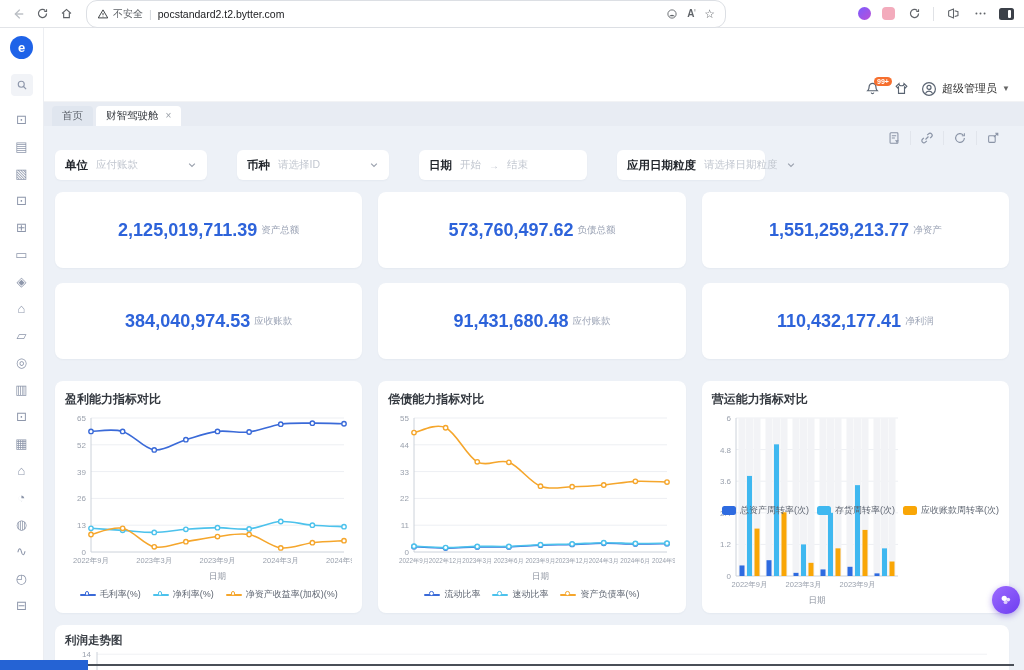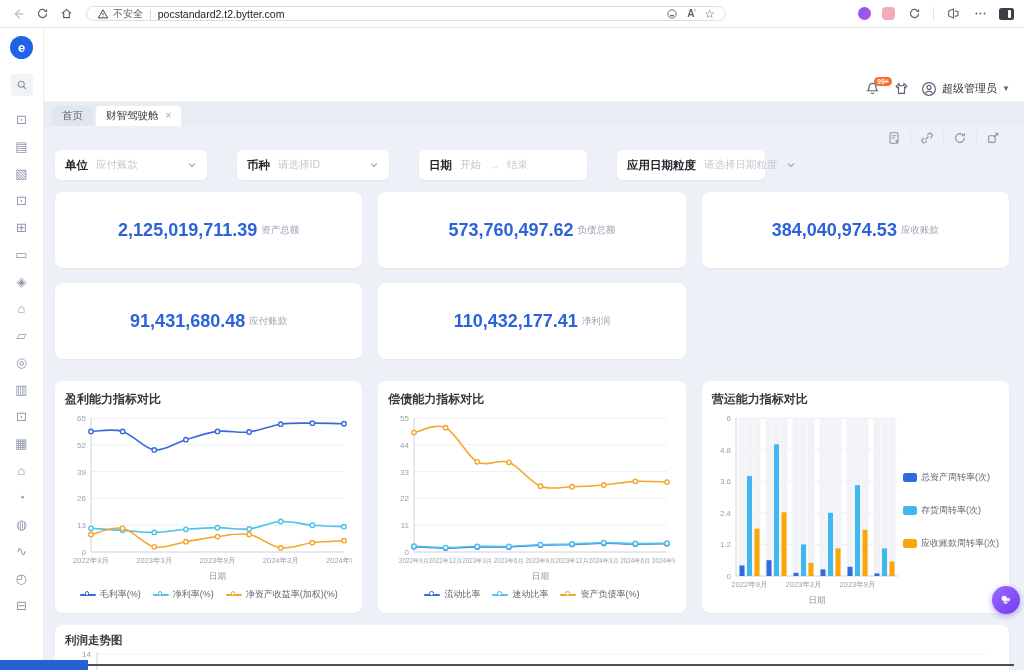--- a/index.html
+++ b/index.html
@@ -4,21 +4,21 @@
 <style>
   * { margin:0; padding:0; box-sizing:border-box; }
   html,body { width:1024px; height:670px; overflow:hidden; background:#fff;
     font-family:"Liberation Sans","DejaVu Sans",sans-serif; position:relative; }
 
   
   .browser-bar { height:28px; background:#fff; border-bottom:1px solid #e2e4e8;
     display:flex; align-items:center; padding:0 10px; gap:8px; }
   .nav-ico { width:16px; height:16px; display:flex; align-items:center; justify-content:center;
     color:#5f6368; flex:0 0 auto; }
-  .addr-bar { height:15px; width:640px; border:1px solid #dcdfe4; border-radius:11px;
+  .addr-bar { height:28px; width:640px; border:1px solid #dcdfe4; border-radius:11px;
     display:flex; align-items:center; padding:0 10px; gap:6px; margin-left:4px;
     font-size:10.5px; color:#333; background:#fff; }
   .addr-sec { color:#5f6368; font-size:10px; display:flex; align-items:center; gap:4px; }
   .addr-div { color:#d0d3d8; }
   .addr-url { color:#202124; font-size:10.5px; }
   .addr-right { margin-left:auto; display:flex; align-items:center; gap:9px; color:#5f6368; }
   .ext-area { margin-left:auto; display:flex; align-items:center; gap:11px; }
   .ext-dot { width:13px; height:13px; border-radius:50%; }
   .ext-purple { background:linear-gradient(135deg,#7c5cff,#b94fd6); }
   .ext-pink { background:#f3abbc; border-radius:4px; }
@@ -78,21 +78,21 @@
   .charts-row { margin-top:22px; display:grid; grid-template-columns:repeat(3,1fr); gap:16px; }
   .chart-card { height:232px; background:#fff; border-radius:8px; padding:10px 10px 6px;
     box-shadow:0 1px 2px rgba(30,45,80,.04); overflow:hidden; }
   .chart-title { font-size:12px; color:#33383f; font-weight:bold; margin-bottom:2px; }
   .chart-flex { display:flex; align-items:center; }
   .legend-row { display:flex; justify-content:center; gap:12px; margin-top:2px; }
   .lg-item { display:flex; align-items:center; gap:4px; }
   .lg-line { width:16px; height:2px; border-radius:1px; position:relative; }
   .lg-dot { position:absolute; left:5px; top:-2.2px; width:4.5px; height:4.5px; border-radius:50%; background:#fff; border:1.4px solid; }
   .lg-text { font-size:9px; color:#5f6672; white-space:nowrap; }
-  .legend-col { width:96px; display:flex; flex-direction:column; gap:20px; flex:0 0 auto; }
+  .legend-col { width:96px; display:flex; flex-direction:row; gap:8px; flex:0 0 auto;justify-content:flex-end; }
   .lg-rect { width:14px; height:9px; border-radius:2.5px; flex:0 0 auto; }
 
   .bottom-card { margin-top:12px; height:180px; background:#fff; border-radius:8px; padding:8px 10px;
     box-shadow:0 1px 2px rgba(30,45,80,.04); }
   .bottom-title { font-size:11.5px; color:#3a3f46; font-weight:bold; margin-bottom:2px; }
 
   .float-btn { position:absolute; left:992px; top:586px; width:28px; height:28px; border-radius:50%;
     background:linear-gradient(140deg,#9d6bff,#6d3df0); box-shadow:0 2px 6px rgba(80,40,200,.4);
     display:flex; align-items:center; justify-content:center; }
   .artifact-line { position:absolute; left:88px; width:926px; top:664px; height:2px; background:#4a4f57; }
@@ -302,20 +302,24 @@
       <div class="stats" id="stats-grid">
           <div class="stat-card">
             <div class="stat-value">2,125,019,711.39</div>
             <div class="stat-label">资产总额</div>
           </div>
           <div class="stat-card">
             <div class="stat-value">573,760,497.62</div>
             <div class="stat-label">负债总额</div>
           </div>
           <div class="stat-card">
+            <div class="stat-value">1,551,259,213.77</div>
+            <div class="stat-label">净资产</div>
+          </div>
+          <div class="stat-card">
             <div class="stat-value">384,040,974.53</div>
             <div class="stat-label">应收账款</div>
           </div>
           <div class="stat-card">
             <div class="stat-value">91,431,680.48</div>
             <div class="stat-label">应付账款</div>
           </div>
           <div class="stat-card">
             <div class="stat-value">110,432,177.41</div>
             <div class="stat-label">净利润</div>

